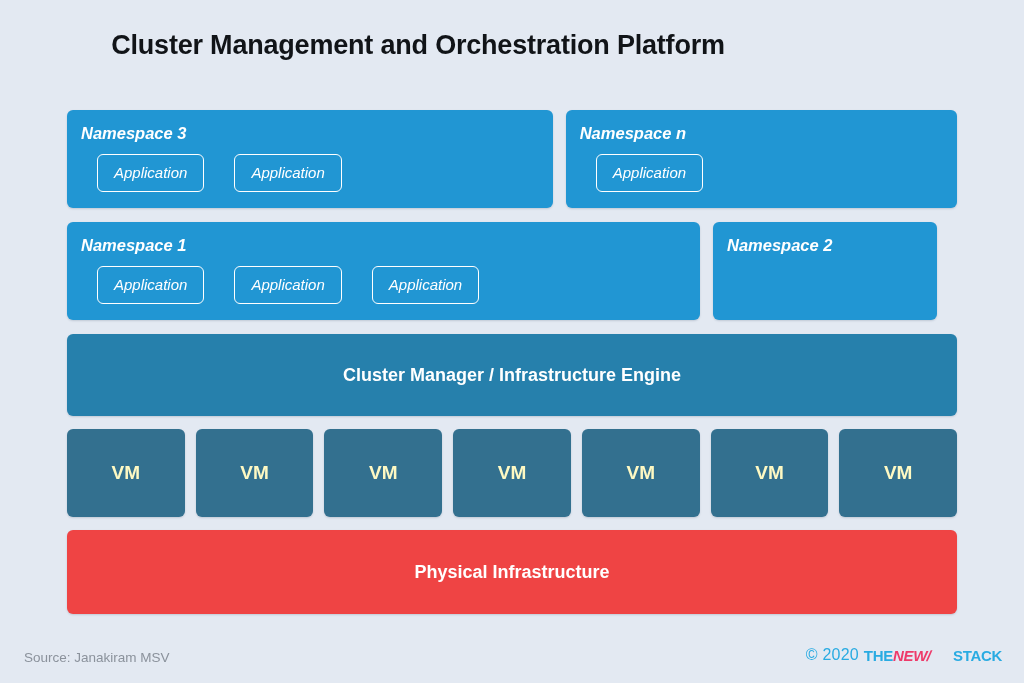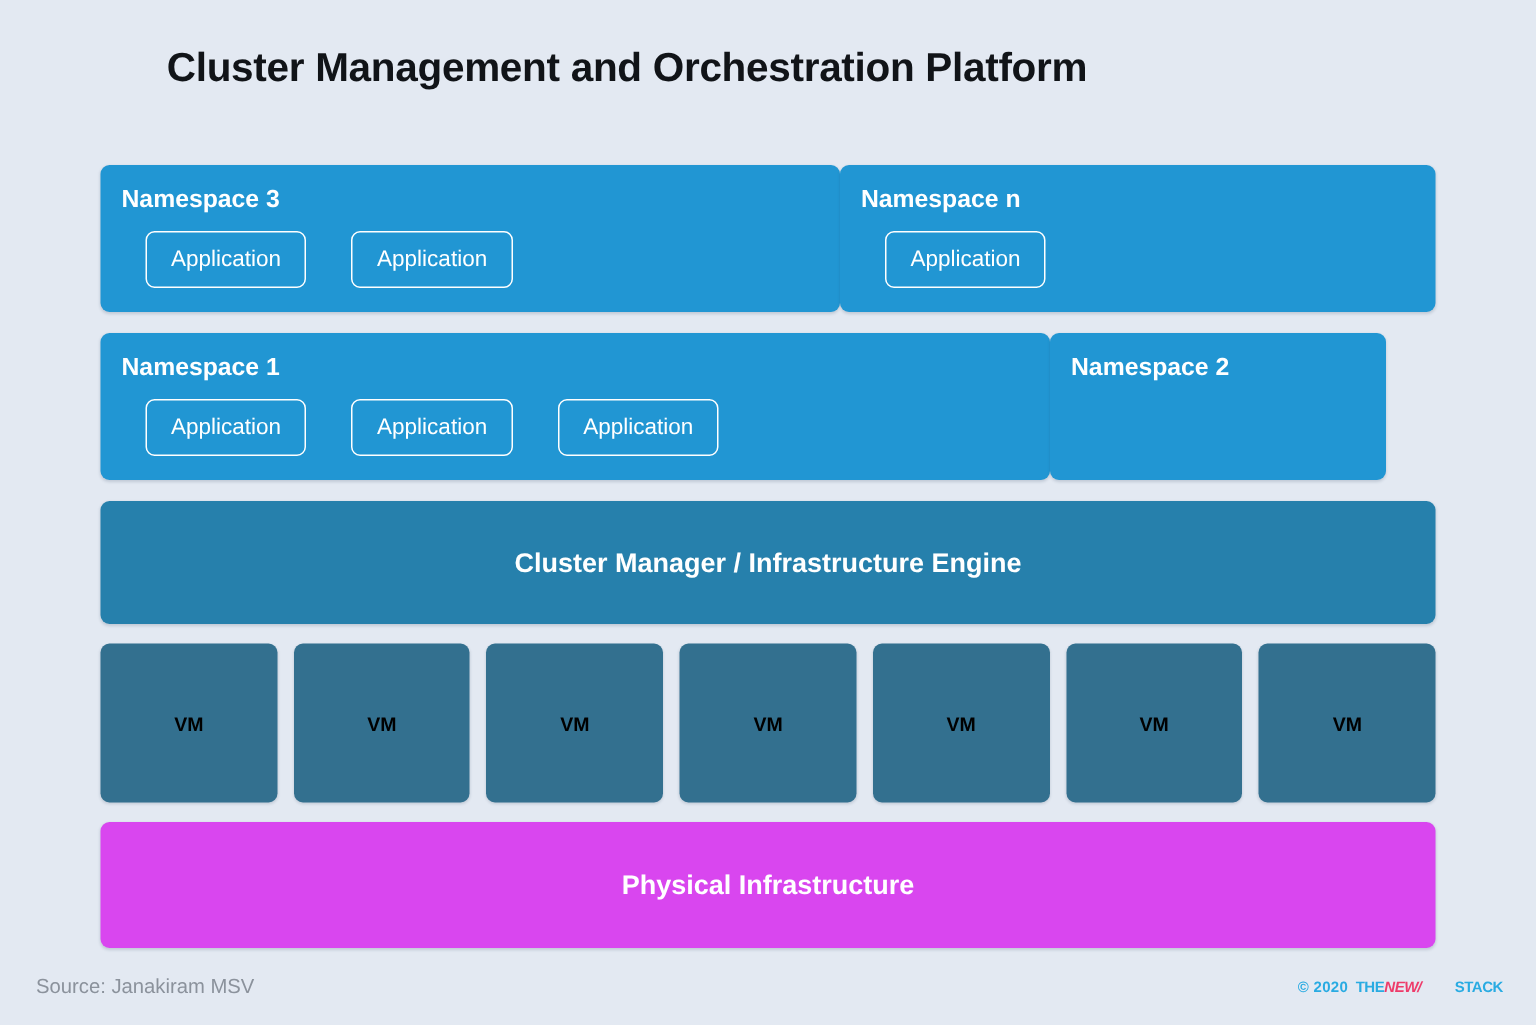--- a/index.html
+++ b/index.html
@@ -31,21 +31,23 @@
   .diagram {
     position: absolute;
     left: 67px;
     top: 110px;
     width: 890px;
   }
 
   
   .ns-row {
     display: flex;
+    gap: 13px;
     margin-bottom: 14px;
+    font-style: italic;
   }
 
   .namespace-box {
     background: #2196d3;
     border-radius: 6px;
     padding: 14px 14px 16px 14px;
     box-shadow: 0 1px 2px rgba(40,60,90,0.18);
     display: flex;
     flex-direction: column;
   }
@@ -93,35 +95,35 @@
 
   
   .vm-row {
     display: flex;
     gap: 11px;
     margin-bottom: 13px;
   }
 
   .vm-box {
     flex: 1 1 0;
-    height: 106px;
+    height: 88px;
     background: #33708f;
     border-radius: 6px;
     display: flex;
     align-items: center;
     justify-content: center;
-    color: #000000;
-    font-size: 13px;
+    color: #fef9c3;
+    font-size: 19px;
     font-weight: bold;
     box-shadow: 0 1px 2px rgba(40,60,90,0.18);
   }
 
   
   .infra-bar {
-    background: #d946ef;
+    background: #ef4444;
     border-radius: 6px;
     height: 84px;
     display: flex;
     align-items: center;
     justify-content: center;
     color: #ffffff;
     font-size: 18px;
     font-weight: bold;
     box-shadow: 0 1px 2px rgba(40,60,90,0.18);
   }
@@ -140,27 +142,26 @@
     right: 22px;
     bottom: 19px;
     display: flex;
     align-items: center;
     gap: 5px;
     font-size: 11px;
   }
 
   .logo-copyright {
     color: #29abe2;
-    font-size: 10px;
+    font-size: 16px;
     letter-spacing: 0.2px;
-    font-weight: bold;
   }
 
   .logo-wordmark {
-    font-size: 10px;
+    font-size: 15px;
     font-weight: bold;
     letter-spacing: -0.3px;
     display: flex;
   }
   .logo-the   { color: #29abe2; }
   .logo-new   { color: #ee3b6a; font-style: italic; }
   .logo-slash { color: #ee3b6a; transform: skewX(-14deg); display:inline-block; }
   .logo-stack { color: #29abe2; margin-left: 22px; }
 </style>
 </head>

